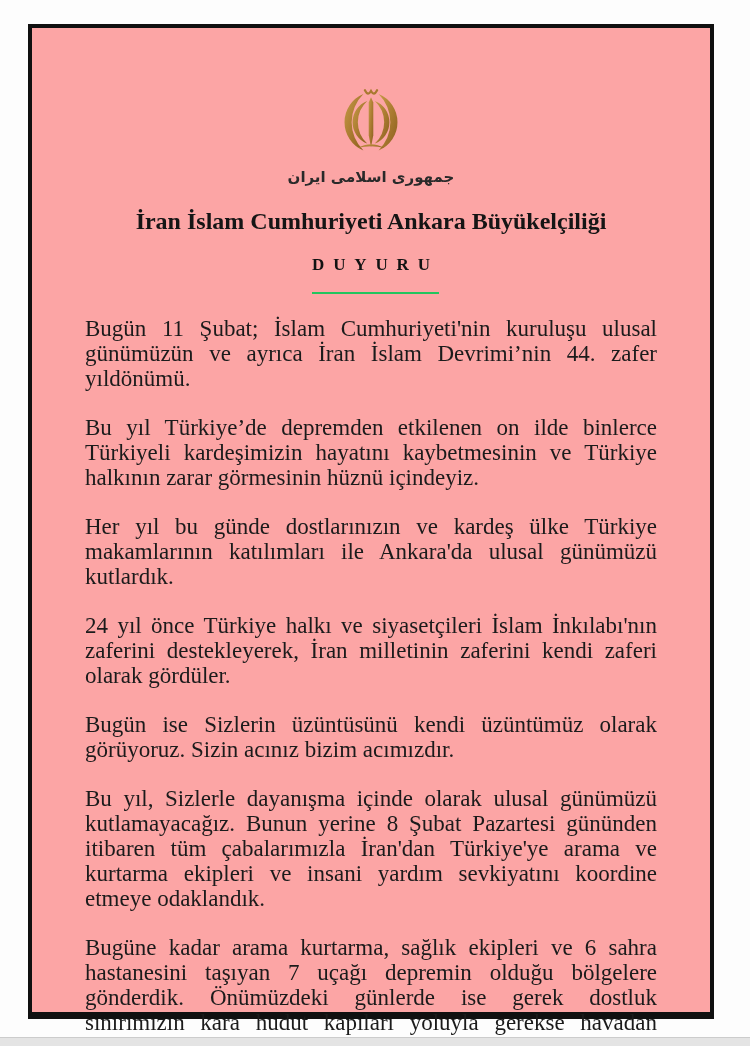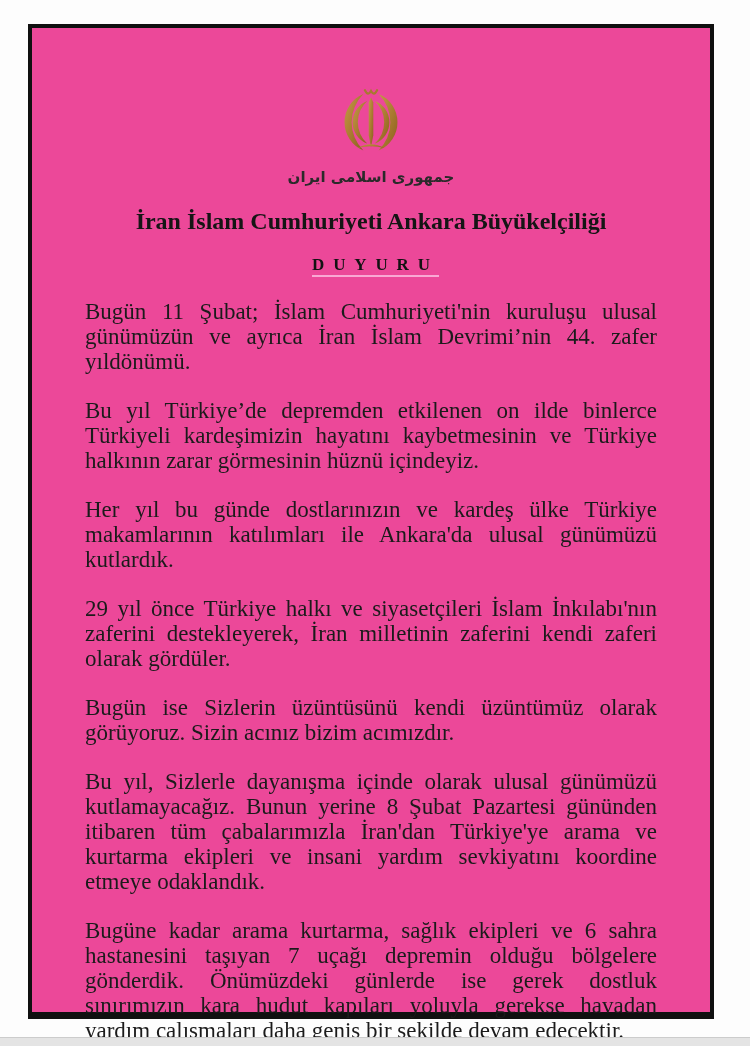--- a/index.html
+++ b/index.html
@@ -16,21 +16,21 @@
     overflow: hidden;
   }
   .frame {
     position: absolute;
     left: 28px;
     top: 24px;
     width: 686px;   
     height: 995px;  
     border: 4px solid #101010;
     border-bottom-width: 7px;
-    background: #ec4899;
+    background: #fca5a5;
     box-sizing: border-box;
     padding: 60px 53px 0 53px;
   }
   .emblem {
     width: 78px;
     height: 70px;
     margin: 0 auto;
     display: block;
   }
   .persian {
@@ -54,22 +54,22 @@
     text-align: center;
     margin-top: 20px;
   }
   .duyuru {
     display: inline-block;
     font-size: 17px;
     font-weight: bold;
     color: #121212;
     letter-spacing: 0.52em;
     margin-right: -0.52em;
-    border-bottom: 2px solid #f9a8d4;
-    padding-bottom: 0;
+    border-bottom: 2px solid #22c55e;
+    padding-bottom: 17px;
   }
   .body-text {
     margin-top: 22px;
   }
   .body-text p {
     margin: 0 0 24px 0;
     font-size: 23px;
     line-height: 25px;
     color: #1b1b1b;
     text-align: justify;
@@ -119,21 +119,21 @@
     <h1 class="title">İran İslam Cumhuriyeti Ankara Büyükelçiliği</h1>
 
     <div class="duyuru-wrap">
       <span class="duyuru">DUYURU</span>
     </div>
 
     <div class="body-text">
       <p>Bugün 11 Şubat; İslam Cumhuriyeti'nin kuruluşu ulusal günümüzün ve ayrıca İran İslam Devrimi’nin 44. zafer yıldönümü.</p>
       <p>Bu yıl Türkiye’de depremden etkilenen on ilde binlerce Türkiyeli kardeşimizin hayatını kaybetmesinin ve Türkiye halkının zarar görmesinin hüznü içindeyiz.</p>
       <p>Her yıl bu günde dostlarınızın ve kardeş ülke Türkiye makamlarının katılımları ile Ankara'da ulusal günümüzü kutlardık.</p>
-      <p>29 yıl önce Türkiye halkı ve siyasetçileri İslam İnkılabı'nın zaferini destekleyerek, İran milletinin zaferini kendi zaferi olarak gördüler.</p>
+      <p>24 yıl önce Türkiye halkı ve siyasetçileri İslam İnkılabı'nın zaferini destekleyerek, İran milletinin zaferini kendi zaferi olarak gördüler.</p>
       <p>Bugün ise Sizlerin üzüntüsünü kendi üzüntümüz olarak görüyoruz. Sizin acınız bizim acımızdır.</p>
       <p>Bu yıl, Sizlerle dayanışma içinde olarak ulusal günümüzü kutlamayacağız. Bunun yerine 8 Şubat Pazartesi gününden itibaren tüm çabalarımızla İran'dan Türkiye'ye arama ve kurtarma ekipleri ve insani yardım sevkiyatını koordine etmeye odaklandık.</p>
       <p>Bugüne kadar arama kurtarma, sağlık ekipleri ve 6 sahra hastanesini taşıyan 7 uçağı depremin olduğu bölgelere gönderdik. Önümüzdeki günlerde ise gerek dostluk sınırımızın kara hudut kapıları yoluyla gerekse havadan yardım çalışmaları daha geniş bir şekilde devam edecektir.</p>
     </div>
 
   </div>
 
   <div class="bottom-strip"></div>
 </div>
 

